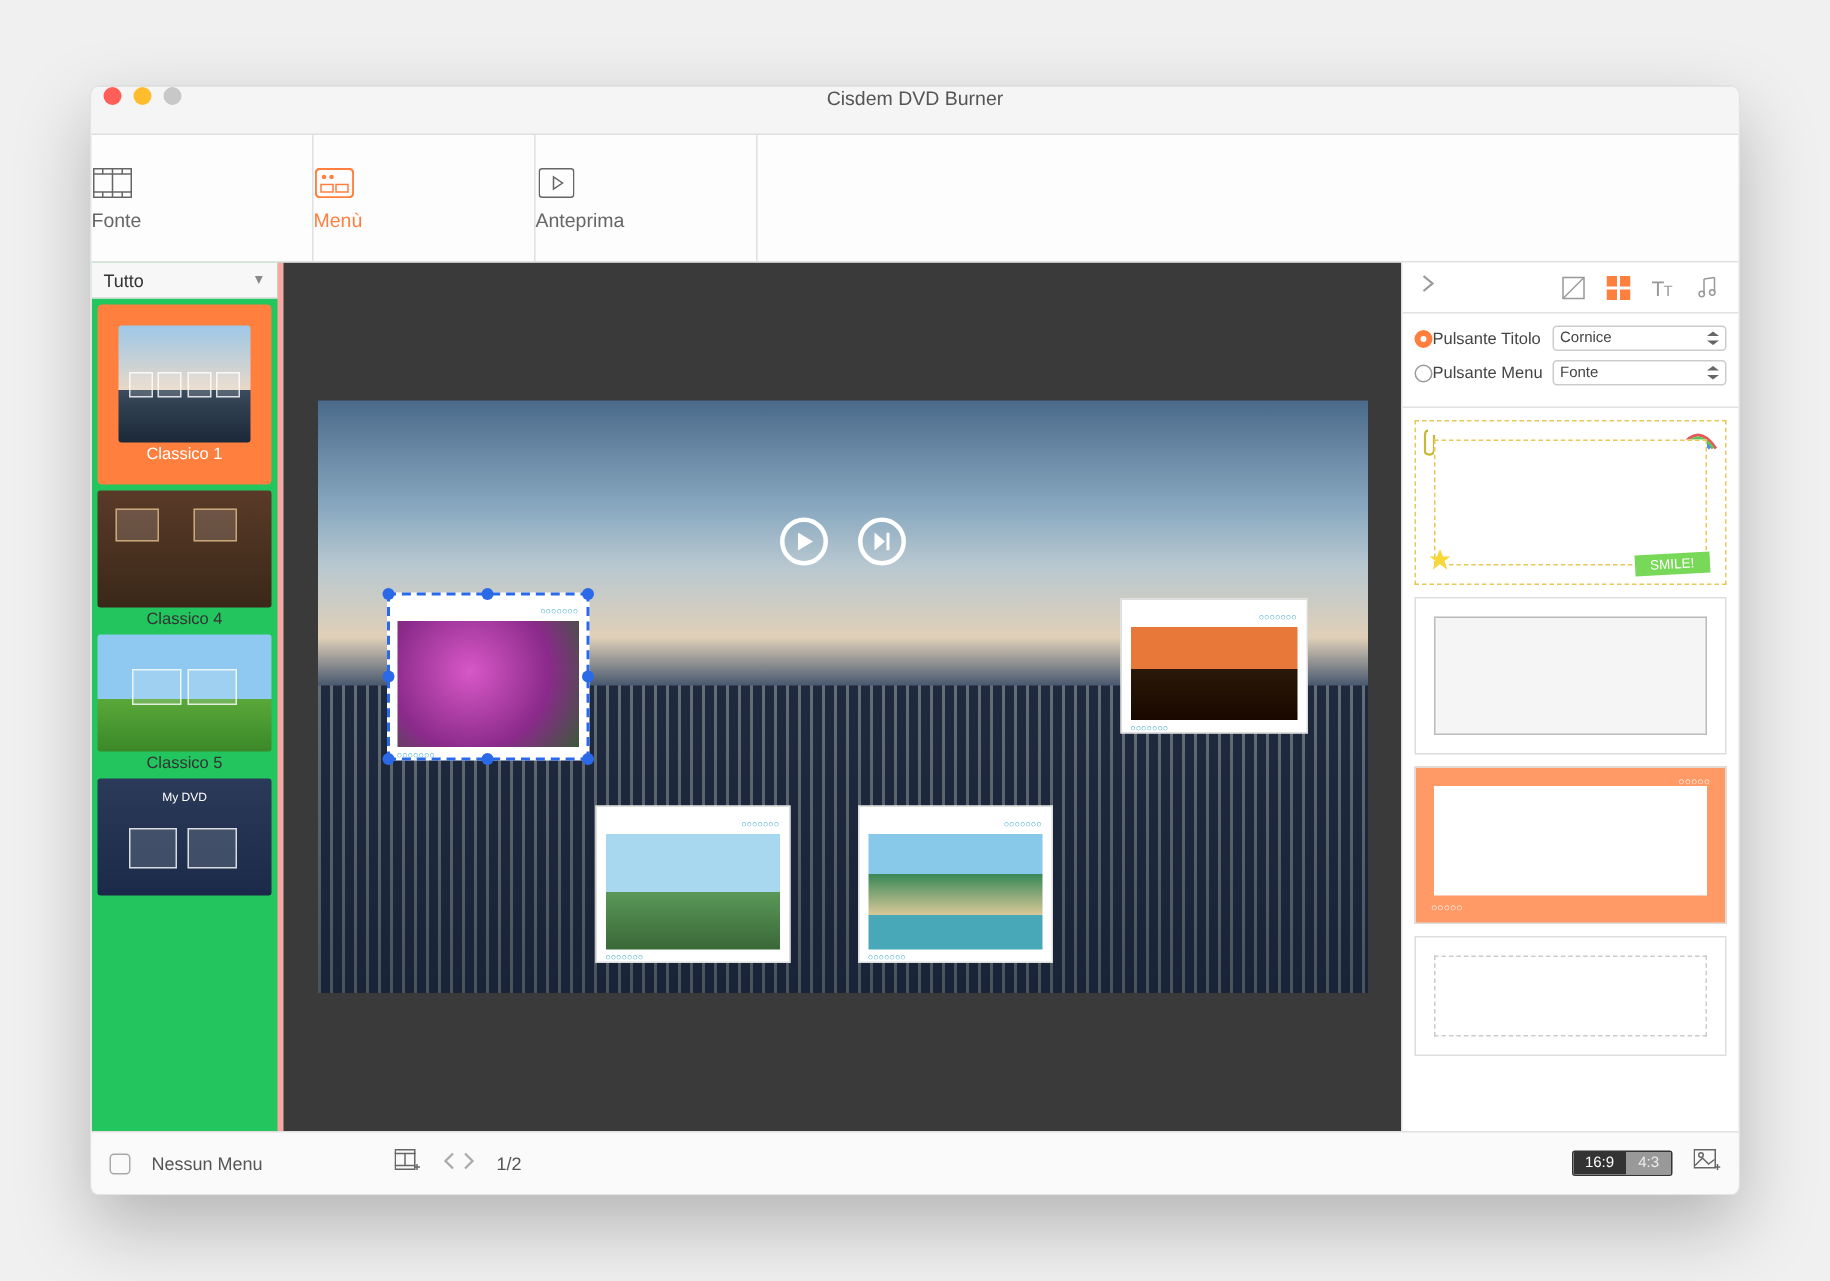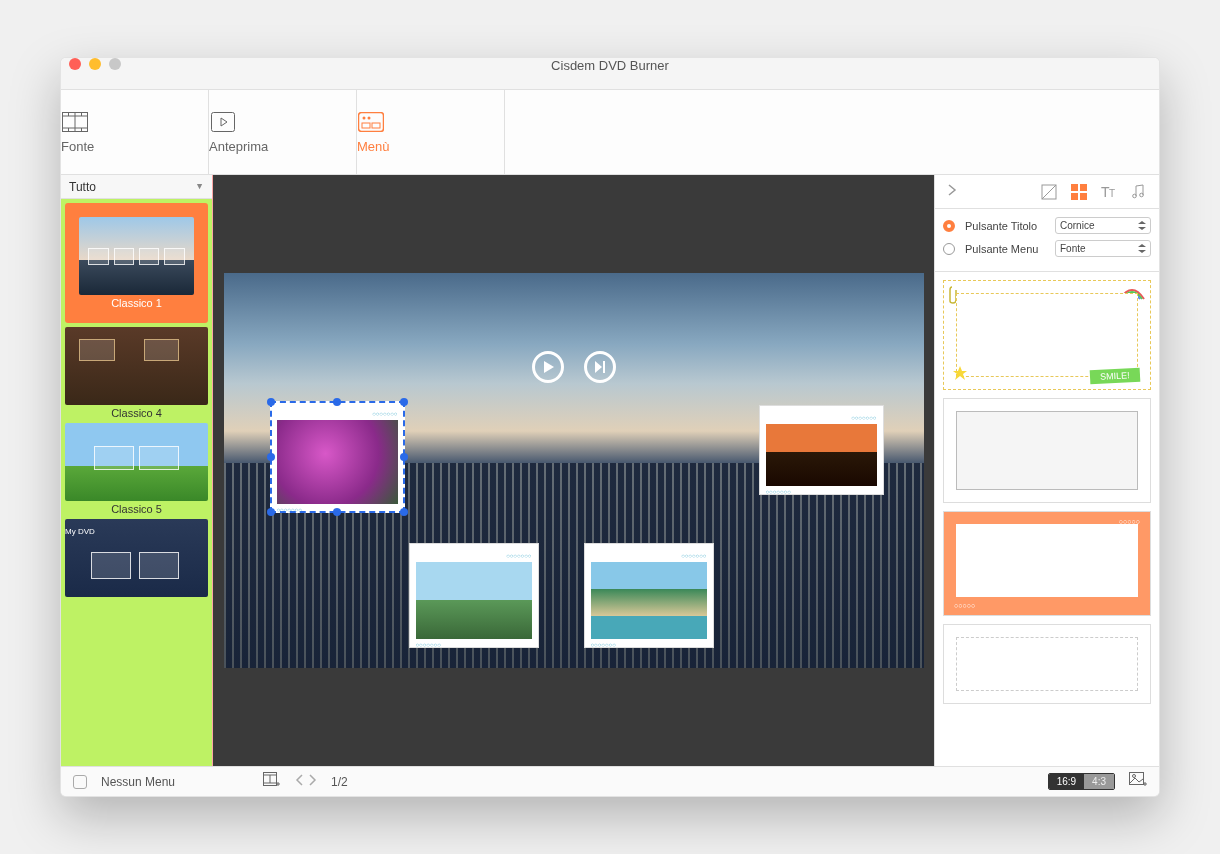--- a/index.html
+++ b/index.html
@@ -8,21 +8,21 @@
 .titlebar { height:32px; background:#f5f5f5; border-bottom:1px solid #e0e0e0; display:flex; align-items:flex-start; position:relative; }
 .traffic { position:absolute; left:8px; display:flex; gap:8px; }
 .traffic > div { width:12px; height:12px; border-radius:50%; }
 .tl-close{background:#ff5f57}.tl-min{background:#ffbd2e}.tl-max{background:#c8c8c8}
 .titlebar span { margin:0 auto; font-size:13px; color:#555; }
 .toolbar { height:85px; border-bottom:1px solid #e0e0e0; display:flex; }
 .tool { flex:0 0 148px; display:flex; flex-direction:column; align-items:flex-start; justify-content:center; border-right:1px solid #e0e0e0; font-size:13px; color:#666; cursor:pointer; gap:6px; }
 .tool.active { color:#ff7f3f; }
 .tool .icon { width:28px; height:22px; display:flex; align-items:center; justify-content:center; }
 .content { flex:1; display:flex; overflow:hidden; }
-.sidebar { width:152px; border-right:1px solid #fca5a5; display:flex; flex-direction:column; background:#bef264; }
+.sidebar { width:128px; border-right:4px solid #fca5a5; display:flex; flex-direction:column; background:#22c55e; }
 .sidebar-drop { height:24px; background:#f7f7f7; border-bottom:1px solid #e0e0e0; font-size:12px; color:#333; display:flex; align-items:center; padding:0 8px; justify-content:space-between; cursor:pointer; }
 .sidebar-drop .caret{font-size:9px;color:#888;transform:rotate(180deg)}
 .thumbs { flex:1; overflow-y:auto; padding:4px; }
 .thumb { margin-bottom:4px; text-align:center; font-size:11px; color:#333; cursor:pointer; }
 .thumb .img { height:78px; border-radius:2px; margin-bottom:2px; position:relative; overflow:hidden; }
 .thumb.sel { background:#ff7f3f; border-radius:3px; padding:14px; }
 .thumb.sel span{color:#fff}
 .tmp-sky{background:linear-gradient(180deg,#9ec8e8 0%,#e8d8c8 55%,#3b4a5c 55%,#1a2838 100%)}
 .tmp-blue{background:linear-gradient(135deg,#1a3a6e,#2a5aa8)}
 .tmp-purp{background:linear-gradient(135deg,#9a8ac8,#6a5a98)}
@@ -43,33 +43,33 @@
 .clip.sel{border:2px dashed #2a6ae8;padding:5px}
 .clip.sel::before,.clip.sel::after{content:"";position:absolute;width:8px;height:8px;background:#2a6ae8;border-radius:50%}
 .clip.sel::before{top:-5px;left:-5px}.clip.sel::after{bottom:-5px;right:-5px}
 .handle{position:absolute;width:8px;height:8px;background:#2a6ae8;border-radius:50%}
 .rpanel{width:225px;border-left:1px solid #e0e0e0;background:#fff;display:flex;flex-direction:column}
 .rtabs{height:34px;border-bottom:1px solid #e0e0e0;display:flex;align-items:center;justify-content:flex-end;padding:0 12px;gap:14px}
 .rtab{width:16px;height:16px;color:#999;cursor:pointer;display:flex;align-items:center;justify-content:center}
 .rtab.active{color:#ff7f3f}
 .rtabs .back{margin-right:auto;color:#999;cursor:pointer}
 .rprops{padding:8px;border-bottom:1px solid #e0e0e0;font-size:11px;color:#444}
-.rprop{display:flex;align-items:center;margin-bottom:6px;gap:10px}
+.rprop{display:flex;align-items:center;margin-bottom:6px;gap:0}
 .radio{width:12px;height:12px;border:1px solid #999;border-radius:50%;flex-shrink:0}
 .radio.on{border:4px solid #ff7f3f;width:12px;height:12px}
 .rprop label{flex:0 0 80px}
 .rprop .sel{flex:1;border:1px solid #ccc;border-radius:3px;font-size:10px;padding:2px 18px 2px 4px;background:#fff;position:relative}
 .rprop .sel::after{content:"";position:absolute;right:4px;top:3px;width:0;height:0;border-left:4px solid transparent;border-right:4px solid transparent;border-bottom:3px solid #666}
 .rprop .sel::before{content:"";position:absolute;right:4px;bottom:3px;width:0;height:0;border-left:4px solid transparent;border-right:4px solid transparent;border-top:3px solid #666}
 .frames{flex:1;overflow-y:auto;padding:8px}
 .frame{margin-bottom:8px;height:105px;cursor:pointer;background:#fff;border:1px solid #ddd;position:relative}
 .frame.sel{background:#ff9966}
 .frame .fc{position:absolute;top:12px;left:12px;right:12px;bottom:12px;border:1px solid #ccc}
 .frame.smile{border:1px dashed #e8c858;background:#fff}
-.statusbar{height:30px;border-top:1px solid #e0e0e0;background:#fafafa;display:flex;align-items:center;padding:0 12px;font-size:12px;color:#555;gap:14px}
+.statusbar{height:42px;border-top:1px solid #e0e0e0;background:#fafafa;display:flex;align-items:center;padding:0 12px;font-size:12px;color:#555;gap:14px}
 .chk{width:14px;height:14px;border:1px solid #aaa;border-radius:3px}
 .aspect{margin-left:auto;display:flex;border:1px solid #333;border-radius:2px;overflow:hidden;font-size:10px}
 .aspect div{padding:2px 8px}
 .aspect .on{background:#333;color:#fff}
 .aspect .off{background:#999;color:#eee}
 .city{position:absolute;bottom:0;left:0;right:0;height:52%;background:repeating-linear-gradient(90deg,rgba(255,220,150,0.15) 0,rgba(255,220,150,0.15) 2px,rgba(20,30,50,0.8) 2px,rgba(20,30,50,0.8) 8px)}
 </style>
 </head>
 <body>
 
@@ -92,41 +92,41 @@
             <line x1="0" y1="4" x2="26" y2="4" stroke="#666"></line>
             <line x1="0" y1="16" x2="26" y2="16" stroke="#666"></line>
             <line x1="6.5" y1="0" x2="6.5" y2="4" stroke="#666"></line>
             <line x1="19.5" y1="0" x2="19.5" y2="4" stroke="#666"></line>
             <line x1="6.5" y1="16" x2="6.5" y2="20" stroke="#666"></line>
             <line x1="19.5" y1="16" x2="19.5" y2="20" stroke="#666"></line>
           </svg>
       </div>
       <span>Fonte</span>
     </div>
-    <div class="tool">
-      <div class="icon">
-        <svg width="24" height="20" viewBox="0 0 24 20">
-            <rect x="0.5" y="0.5" width="23" height="19" rx="2" fill="none" stroke="#666"></rect>
-            <polygon points="10,6 10,14 16,10" fill="none" stroke="#666"></polygon>
-          </svg>
-      </div>
-      <span>Anteprima</span>
-    </div>
     <div class="tool active">
       <div class="icon">
         <svg width="26" height="20" viewBox="0 0 26 20">
             <rect x="0.5" y="0.5" width="25" height="19" rx="3" fill="none" stroke="#ff7f3f" stroke-width="1.5"></rect>
             <circle cx="6" cy="6" r="1.5" fill="#ff7f3f"></circle>
             <circle cx="11" cy="6" r="1.5" fill="#ff7f3f"></circle>
             <rect x="4" y="11" width="8" height="5" fill="none" stroke="#ff7f3f"></rect>
             <rect x="14" y="11" width="8" height="5" fill="none" stroke="#ff7f3f"></rect>
           </svg>
       </div>
       <span>Menù</span>
     </div>
+    <div class="tool">
+      <div class="icon">
+        <svg width="24" height="20" viewBox="0 0 24 20">
+            <rect x="0.5" y="0.5" width="23" height="19" rx="2" fill="none" stroke="#666"></rect>
+            <polygon points="10,6 10,14 16,10" fill="none" stroke="#666"></polygon>
+          </svg>
+      </div>
+      <span>Anteprima</span>
+    </div>
   </div>
 
   <div class="content">
     <div class="sidebar">
       <div class="sidebar-drop">
         <span>Tutto</span>
         <span class="caret">▲</span>
       </div>
       <div class="thumbs">
         <div class="thumb sel">
@@ -147,21 +147,21 @@
         </div>
         <div class="thumb">
           <div class="img tmp-green">
             <div class="tmp-slot" style="left:20%;top:30%;width:28%;height:30%"></div>
             <div class="tmp-slot" style="left:52%;top:30%;width:28%;height:30%"></div>
           </div>
           <span>Classico 5</span>
         </div>
         <div class="thumb">
           <div class="img tmp-dk">
-            <div style="position:absolute;top:10%;width:100%;text-align:left;color:#fff;font-size:8px">My DVD</div>
+            <div style="position:absolute;top:10%;width:100%;text-align:center;color:#fff;font-size:8px">My DVD</div>
             <div class="tmp-slot" style="left:18%;top:42%;width:28%;height:35%"></div>
             <div class="tmp-slot" style="left:52%;top:42%;width:28%;height:35%"></div>
           </div>
         </div>
       </div>
     </div>
 
     <div class="canvas-area">
       <div class="canvas-view">
         <div class="canvas">

